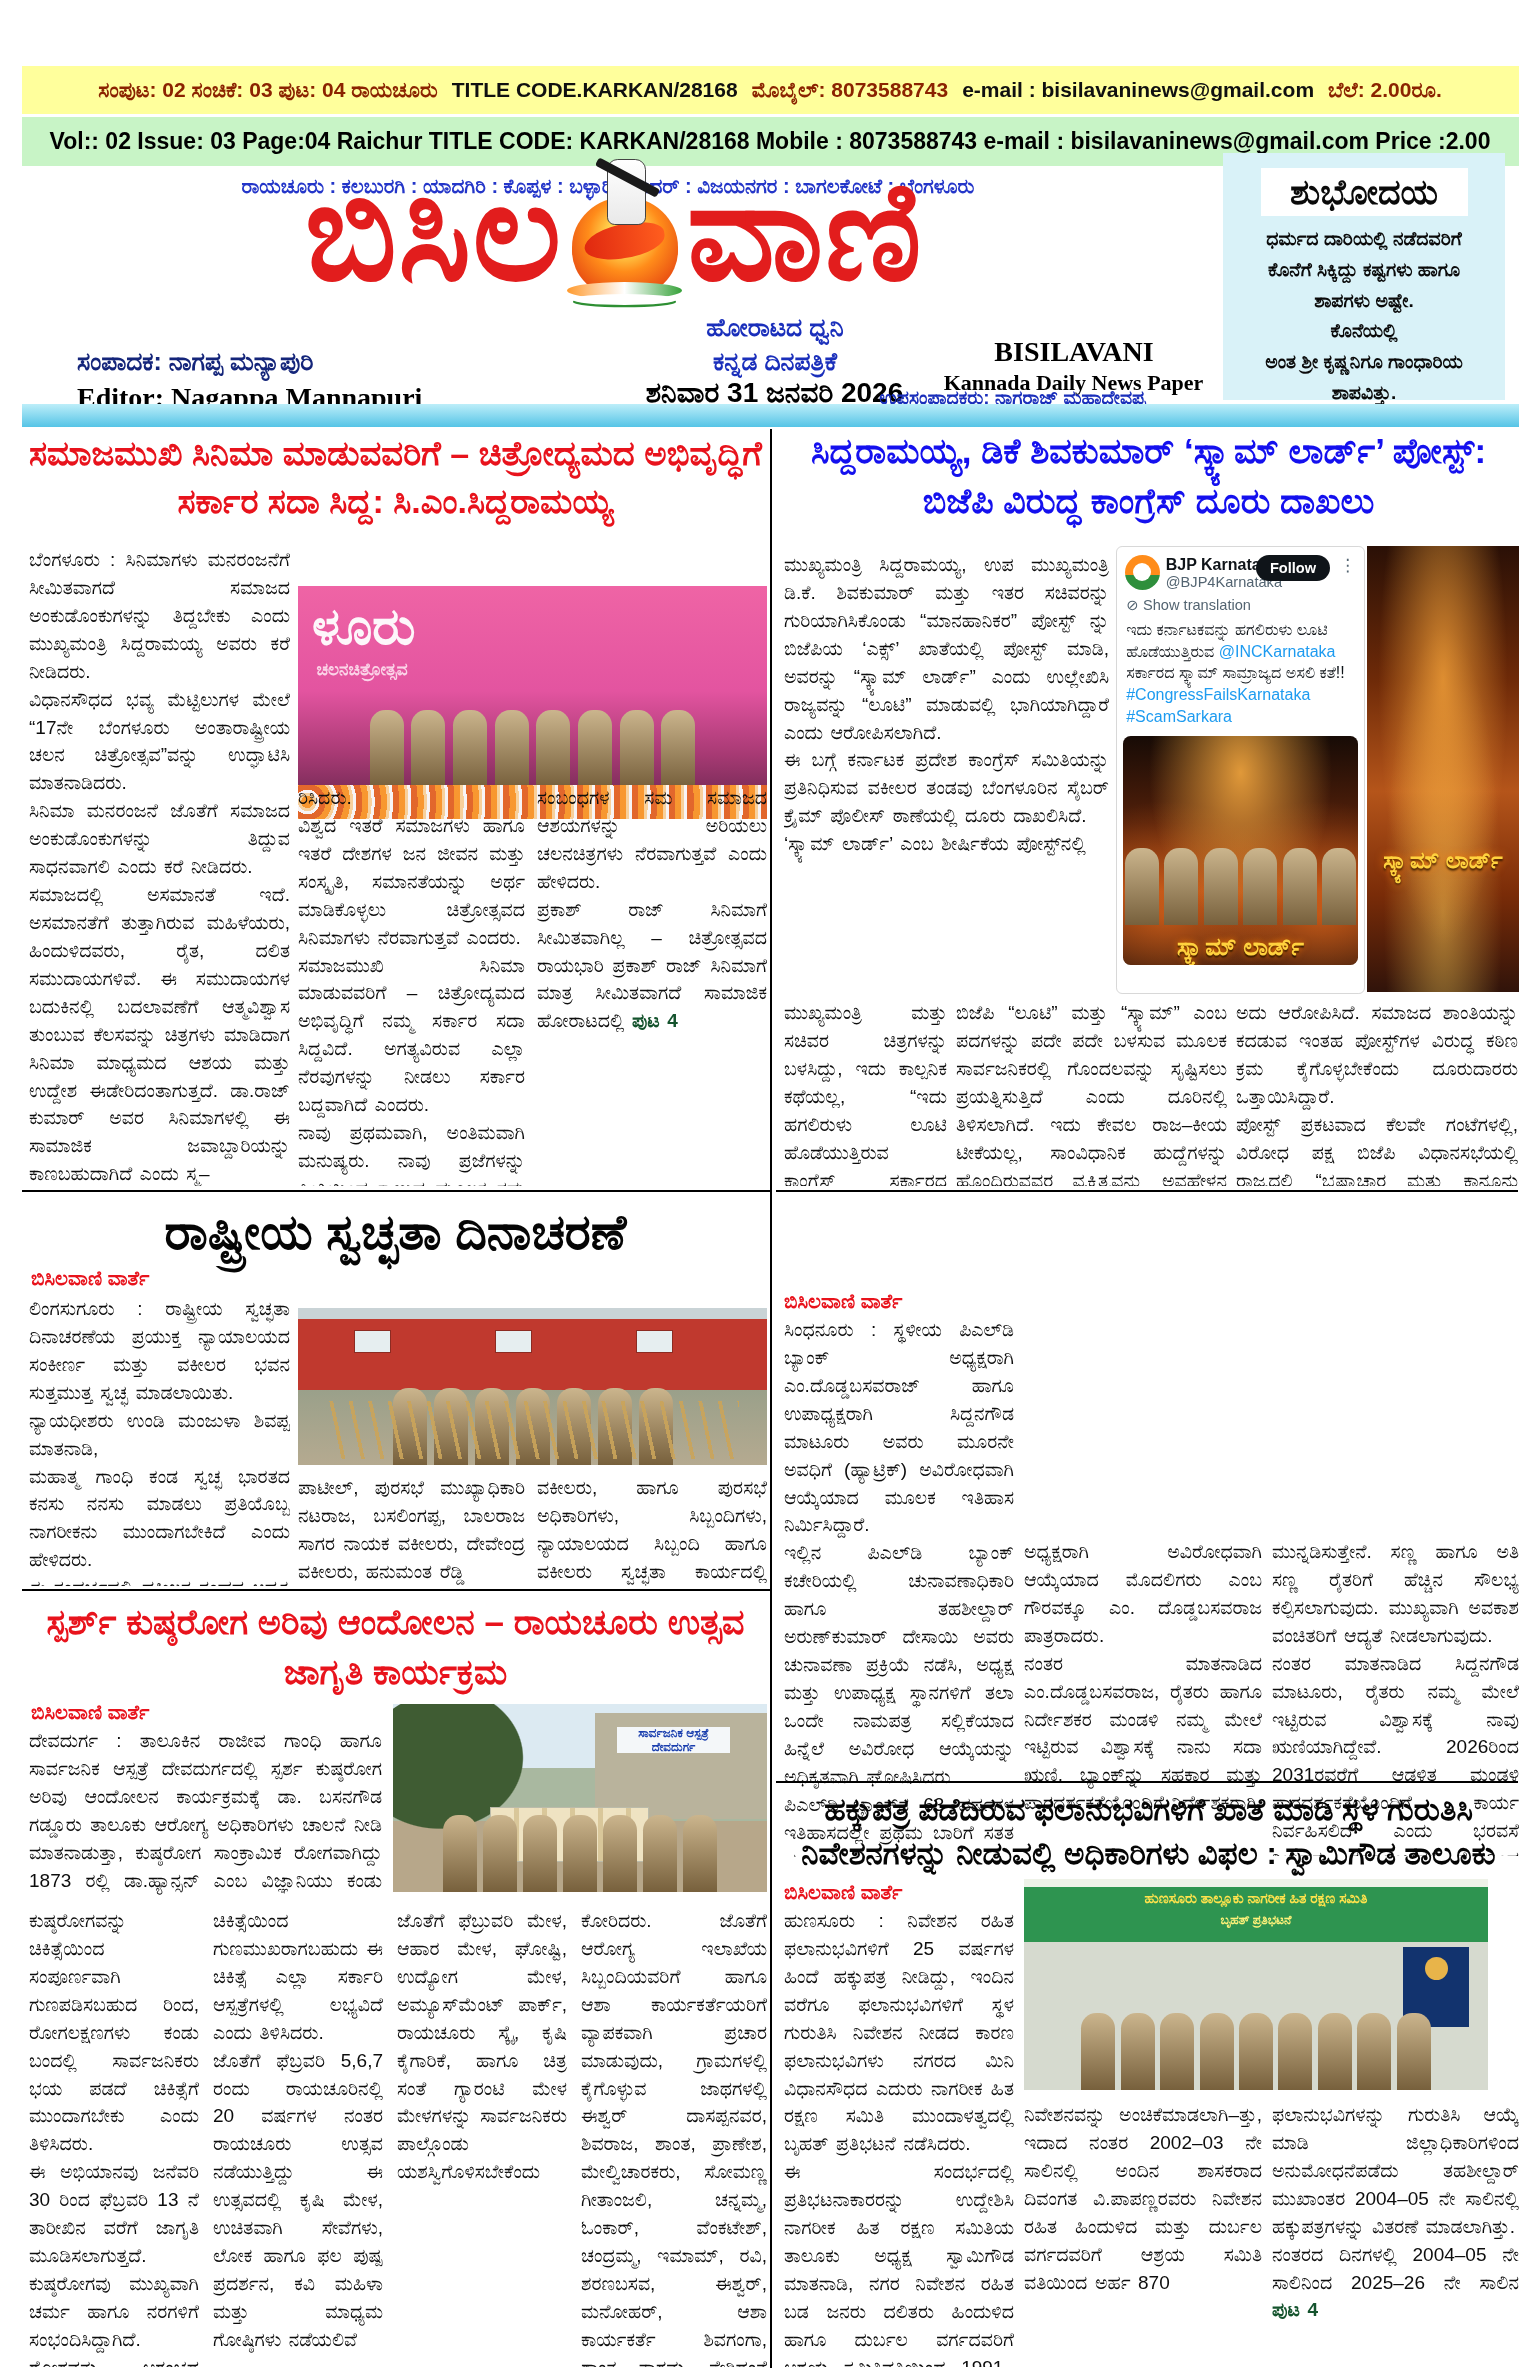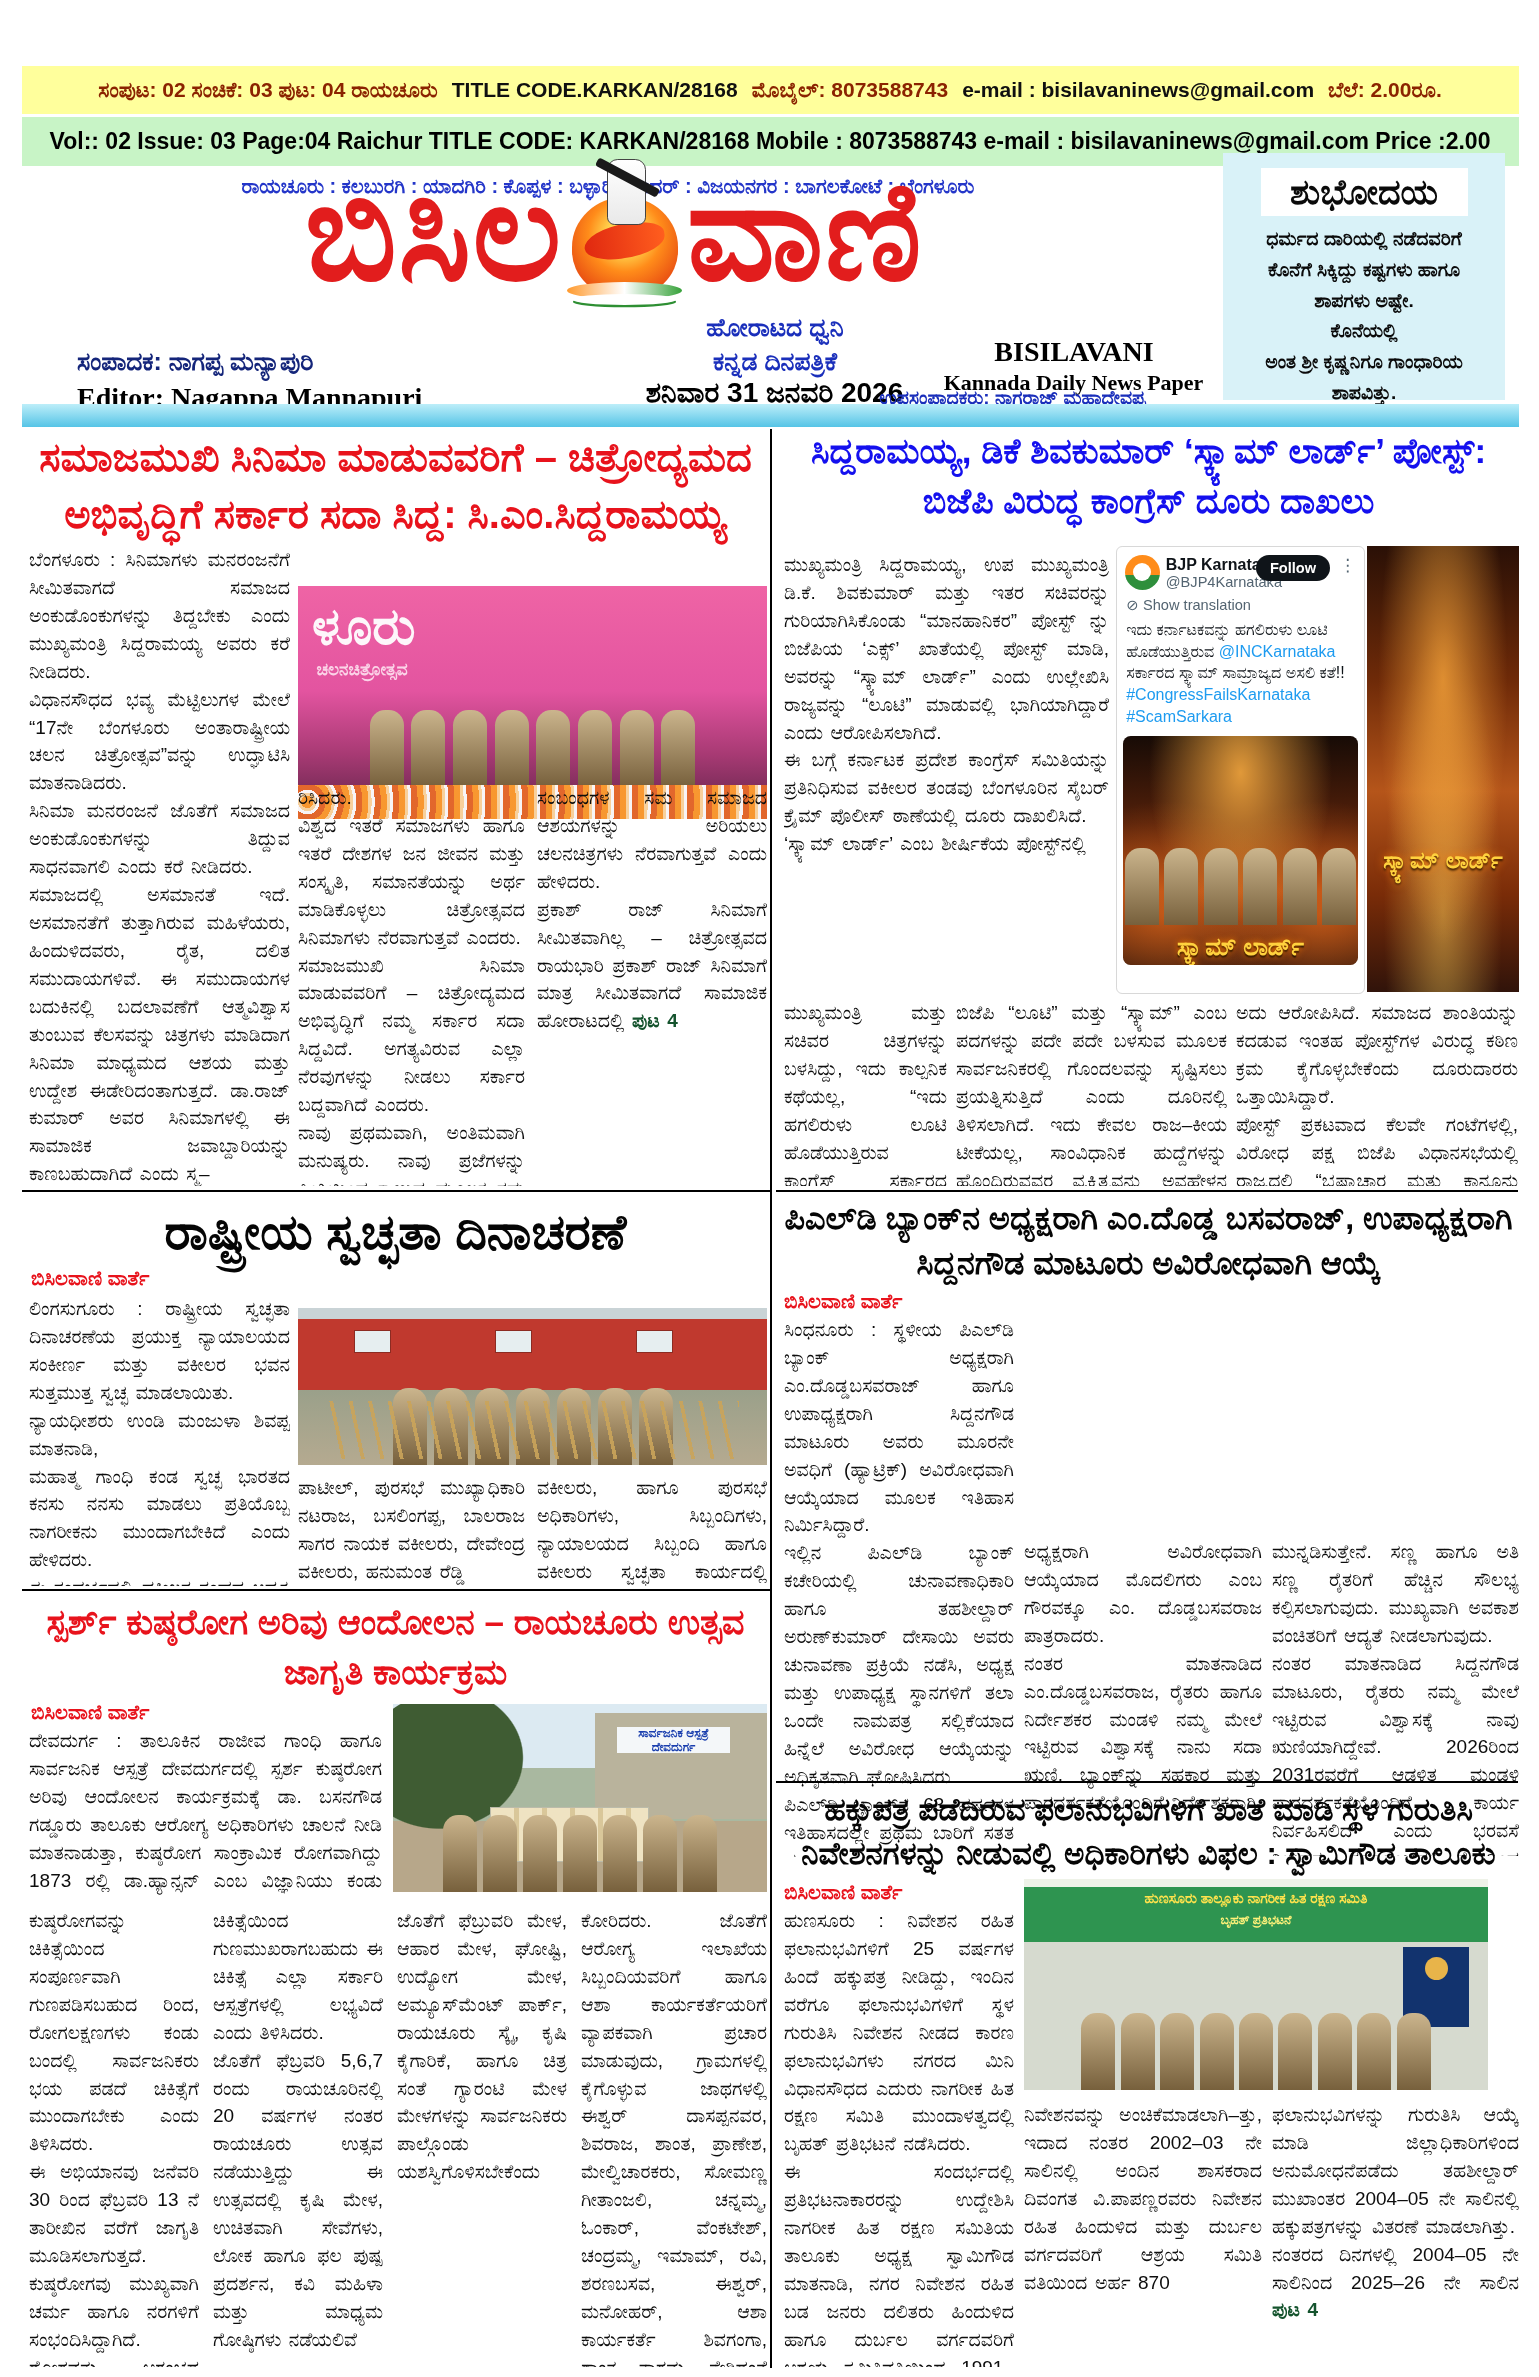--- a/index.html
+++ b/index.html
@@ -221,21 +221,21 @@
 ಕೊನೆಗೆ ಸಿಕ್ಕಿದ್ದು ಕಷ್ಟಗಳು ಹಾಗೂ
 ಶಾಪಗಳು ಅಷ್ಟೇ.
 ಕೊನೆಯಲ್ಲಿ
 ಅಂತ ಶ್ರೀ ಕೃಷ್ಣನಿಗೂ ಗಾಂಧಾರಿಯ
 ಶಾಪವಿತ್ತು.</div>
   </div>
 
   <div class="abs cyan-band"></div>
   <div class="abs vdiv"></div>
 
-  <div class="abs hl hl-red" style="left:23px;top:429px;width:745px;font-size:40px;">ಸಮಾಜಮುಖಿ ಸಿನಿಮಾ ಮಾಡುವವರಿಗೆ – ಚಿತ್ರೋದ್ಯಮದ ಅಭಿವೃದ್ಧಿಗೆ ಸರ್ಕಾರ ಸದಾ ಸಿದ್ದ: ಸಿ.ಎಂ.ಸಿದ್ದರಾಮಯ್ಯ</div>
+  <div class="abs hl hl-red" style="left:23px;top:429px;width:745px;font-size:34px;">ಸಮಾಜಮುಖಿ ಸಿನಿಮಾ ಮಾಡುವವರಿಗೆ – ಚಿತ್ರೋದ್ಯಮದ ಅಭಿವೃದ್ಧಿಗೆ ಸರ್ಕಾರ ಸದಾ ಸಿದ್ದ: ಸಿ.ಎಂ.ಸಿದ್ದರಾಮಯ್ಯ</div>
   <div class="abs body-txt just preline" style="left:29px;top:546px;width:261px;height:640px;overflow:hidden;">ಬೆಂಗಳೂರು : ಸಿನಿಮಾಗಳು ಮನರಂಜನೆಗೆ ಸೀಮಿತವಾಗದೆ ಸಮಾಜದ ಅಂಕುಡೊಂಕುಗಳನ್ನು ತಿದ್ದಬೇಕು ಎಂದು ಮುಖ್ಯಮಂತ್ರಿ ಸಿದ್ದರಾಮಯ್ಯ ಅವರು ಕರೆ ನೀಡಿದರು.
 ವಿಧಾನಸೌಧದ ಭವ್ಯ ಮೆಟ್ಟಿಲುಗಳ ಮೇಲೆ “17ನೇ ಬೆಂಗಳೂರು ಅಂತಾರಾಷ್ಟ್ರೀಯ ಚಲನ ಚಿತ್ರೋತ್ಸವ”ವನ್ನು ಉದ್ಘಾಟಿಸಿ ಮಾತನಾಡಿದರು.
 ಸಿನಿಮಾ ಮನರಂಜನೆ ಜೊತೆಗೆ ಸಮಾಜದ ಅಂಕುಡೊಂಕುಗಳನ್ನು ತಿದ್ದುವ ಸಾಧನವಾಗಲಿ ಎಂದು ಕರೆ ನೀಡಿದರು.
 ಸಮಾಜದಲ್ಲಿ ಅಸಮಾನತೆ ಇದೆ. ಅಸಮಾನತೆಗೆ ತುತ್ತಾಗಿರುವ ಮಹಿಳೆಯರು, ಹಿಂದುಳಿದವರು, ರೈತ, ದಲಿತ ಸಮುದಾಯಗಳಿವೆ. ಈ ಸಮುದಾಯಗಳ ಬದುಕಿನಲ್ಲಿ ಬದಲಾವಣೆಗೆ ಆತ್ಮವಿಶ್ವಾಸ ತುಂಬುವ ಕೆಲಸವನ್ನು ಚಿತ್ರಗಳು ಮಾಡಿದಾಗ ಸಿನಿಮಾ ಮಾಧ್ಯಮದ ಆಶಯ ಮತ್ತು ಉದ್ದೇಶ ಈಡೇರಿದಂತಾಗುತ್ತದೆ. ಡಾ.ರಾಜ್ ಕುಮಾರ್ ಅವರ ಸಿನಿಮಾಗಳಲ್ಲಿ ಈ ಸಾಮಾಜಿಕ ಜವಾಬ್ದಾರಿಯನ್ನು ಕಾಣಬಹುದಾಗಿದೆ ಎಂದು ಸ್ಮ–</div>
 
   <div class="abs photo photo-cinema">
     <span class="pc-title">ಳೂರು</span>
     <span class="pc-sub">ಚಲನಚಿತ್ರೋತ್ಸವ</span>
     <span class="pc-people">
       <span class="fig" style="--h:86px;--c:#2b2436"></span>
@@ -353,21 +353,20 @@
   </div>
 
   <div class="abs body-txt just preline" style="left:29px;top:1907px;width:170px;height:460px;overflow:hidden;">ಕುಷ್ಠರೋಗವನ್ನು ಚಿಕಿತ್ಸೆಯಿಂದ ಸಂಪೂರ್ಣವಾಗಿ ಗುಣಪಡಿಸಬಹುದ ರಿಂದ, ರೋಗಲಕ್ಷಣಗಳು ಕಂಡು ಬಂದಲ್ಲಿ ಸಾರ್ವಜನಿಕರು ಭಯ ಪಡದೆ ಚಿಕಿತ್ಸೆಗೆ ಮುಂದಾಗಬೇಕು ಎಂದು ತಿಳಿಸಿದರು.
 ಈ ಅಭಿಯಾನವು ಜನೆವರಿ 30 ರಿಂದ ಫೆಬ್ರವರಿ 13 ನೆ ತಾರೀಖಿನ ವರೆಗೆ ಜಾಗೃತಿ ಮೂಡಿಸಲಾಗುತ್ತದೆ. ಕುಷ್ಠರೋಗವು ಮುಖ್ಯವಾಗಿ ಚರ್ಮ ಹಾಗೂ ನರಗಳಿಗೆ ಸಂಭಂದಿಸಿದ್ದಾಗಿದೆ. ರೋಗವನ್ನು ಆರಂಭದ ಹಂತದಲ್ಲೇ ಪತ್ತೆ ಹಚ್ಚಿ ಚಿಕಿತ್ಸೆ ಕೊಡಿಸದಿದ್ದರೆ ಅಂಗವೈಕಲ್ಯ ಉಂಟಾಗುತ್ತದೆ.ಬಹುವಿಧ</div>
   <div class="abs body-txt just preline" style="left:213px;top:1907px;width:170px;height:460px;overflow:hidden;">ಚಿಕಿತ್ಸೆಯಿಂದ ಗುಣಮುಖರಾಗಬಹುದು ಈ ಚಿಕಿತ್ಸೆ ಎಲ್ಲಾ ಸರ್ಕಾರಿ ಆಸ್ಪತ್ರೆಗಳಲ್ಲಿ ಲಭ್ಯವಿದೆ ಎಂದು ತಿಳಿಸಿದರು.
 ಜೊತೆಗೆ ಫೆಬ್ರವರಿ 5,6,7 ರಂದು ರಾಯಚೂರಿನಲ್ಲಿ 20 ವರ್ಷಗಳ ನಂತರ ರಾಯಚೂರು ಉತ್ಸವ ನಡೆಯುತ್ತಿದ್ದು ಈ ಉತ್ಸವದಲ್ಲಿ ಕೃಷಿ ಮೇಳ, ಉಚಿತವಾಗಿ ಸೇವೆಗಳು, ಲೋಕ ಹಾಗೂ ಫಲ ಪುಷ್ಪ ಪ್ರದರ್ಶನ, ಕವಿ ಮಹಿಳಾ ಮತ್ತು ಮಾಧ್ಯಮ ಗೋಷ್ಠಿಗಳು ನಡೆಯಲಿವೆ</div>
   <div class="abs body-txt just preline" style="left:397px;top:1907px;width:170px;height:460px;overflow:hidden;">ಜೊತೆಗೆ ಫೆಬ್ರುವರಿ ಮೇಳ, ಆಹಾರ ಮೇಳ, ಘೋಷ್ಟಿ, ಉದ್ಯೋಗ ಮೇಳ, ಅಮ್ಯೂಸ್‌ಮೆಂಟ್ ಪಾರ್ಕ್, ರಾಯಚೂರು ಸ್ಕೈ, ಕೃಷಿ ಕೈಗಾರಿಕೆ, ಹಾಗೂ ಚಿತ್ರ ಸಂತೆ ಗ್ಯಾರಂಟಿ ಮೇಳ ಮೇಳಗಳನ್ನು ಸಾರ್ವಜನಿಕರು ಪಾಲ್ಗೊಂಡು ಯಶಸ್ವಿಗೊಳಿಸಬೇಕೆಂದು</div>
   <div class="abs body-txt just preline" style="left:581px;top:1907px;width:186px;height:460px;overflow:hidden;">ಕೋರಿದರು. ಜೊತೆಗೆ ಆರೋಗ್ಯ ಇಲಾಖೆಯ ಸಿಬ್ಬಂದಿಯವರಿಗೆ ಹಾಗೂ ಆಶಾ ಕಾರ್ಯಕರ್ತೆಯರಿಗೆ ವ್ಯಾಪಕವಾಗಿ ಪ್ರಚಾರ ಮಾಡುವುದು, ಗ್ರಾಮಗಳಲ್ಲಿ ಕೈಗೊಳ್ಳುವ ಜಾಥಗಳಲ್ಲಿ ಈಶ್ವರ್ ದಾಸಪ್ಪನವರ, ಶಿವರಾಜ, ಶಾಂತ, ಪ್ರಾಣೇಶ, ಮೇಲ್ವಿಚಾರಕರು, ಸೋಮಣ್ಣ ಗೀತಾಂಜಲಿ, ಚನ್ನಮ್ಮ, ಓಂಕಾರ್, ವೆಂಕಟೇಶ್, ಚಂದ್ರಮ್ಮ, ಇಮಾಮ್, ರವಿ, ಶರಣಬಸವ, ಈಶ್ವರ್, ಮನೋಹರ್, ಆಶಾ ಕಾರ್ಯಕರ್ತೆ ಶಿವಗಂಗಾ, ಶಾಂತ, ನಾಗಮ್ಮ, ಸೇರಿದಂತೆ ಇತರರು ಹಾಜರಿದ್ದರು.</div>
 
   <div class="abs rule" style="left:776px;top:1190px;width:742px;height:2.3px;"></div>
-  <div class="abs hl hl-black" style="left:778px;top:1196px;width:741px;font-size:32px;">ಪಿಎಲ್‌ಡಿ ಬ್ಯಾಂಕ್‌ನ ಅಧ್ಯಕ್ಷರಾಗಿ ಎಂ.ದೊಡ್ಡ ಬಸವರಾಜ್, ಉಪಾಧ್ಯಕ್ಷರಾಗಿ ಸಿದ್ದನಗೌಡ ಮಾಟೂರು ಅವಿರೋಧವಾಗಿ ಆಯ್ಕೆ</div>
   <div class="abs byline" style="left:784px;top:1290px;">ಬಿಸಿಲವಾಣಿ ವಾರ್ತೆ</div>
   <div class="abs body-txt just preline" style="left:784px;top:1316px;width:230px;height:541px;overflow:hidden;">ಸಿಂಧನೂರು : ಸ್ಥಳೀಯ ಪಿಎಲ್‌ಡಿ ಬ್ಯಾಂಕ್ ಅಧ್ಯಕ್ಷರಾಗಿ ಎಂ.ದೊಡ್ಡಬಸವರಾಜ್ ಹಾಗೂ ಉಪಾಧ್ಯಕ್ಷರಾಗಿ ಸಿದ್ದನಗೌಡ ಮಾಟೂರು ಅವರು ಮೂರನೇ ಅವಧಿಗೆ (ಹ್ಯಾಟ್ರಿಕ್) ಅವಿರೋಧವಾಗಿ ಆಯ್ಕೆಯಾದ ಮೂಲಕ ಇತಿಹಾಸ ನಿರ್ಮಿಸಿದ್ದಾರೆ.
 ಇಲ್ಲಿನ ಪಿಎಲ್‌ಡಿ ಬ್ಯಾಂಕ್ ಕಚೇರಿಯಲ್ಲಿ ಚುನಾವಣಾಧಿಕಾರಿ ಹಾಗೂ ತಹಶೀಲ್ದಾರ್ ಅರುಣ್‌ಕುಮಾರ್ ದೇಸಾಯಿ ಅವರು ಚುನಾವಣಾ ಪ್ರಕ್ರಿಯೆ ನಡೆಸಿ, ಅಧ್ಯಕ್ಷ ಮತ್ತು ಉಪಾಧ್ಯಕ್ಷ ಸ್ಥಾನಗಳಿಗೆ ತಲಾ ಒಂದೇ ನಾಮಪತ್ರ ಸಲ್ಲಿಕೆಯಾದ ಹಿನ್ನೆಲೆ ಅವಿರೋಧ ಆಯ್ಕೆಯನ್ನು ಅಧಿಕೃತವಾಗಿ ಘೋಷಿಸಿದರು.
 ಪಿಎಲ್‌ಡಿ ಬ್ಯಾಂಕ್‌ನ 63 ವರ್ಷಗಳ ಇತಿಹಾಸದಲ್ಲೇ ಪ್ರಥಮ ಬಾರಿಗೆ ಸತತ ಮೂರನೇ ಅವಧಿಗೆ ಮತ್ತು</div>
 
 
   <div class="abs body-txt just preline" style="left:1024px;top:1538px;width:238px;height:318px;overflow:hidden;">ಅಧ್ಯಕ್ಷರಾಗಿ ಅವಿರೋಧವಾಗಿ ಆಯ್ಕೆಯಾದ ಮೊದಲಿಗರು ಎಂಬ ಗೌರವಕ್ಕೂ ಎಂ. ದೊಡ್ಡಬಸವರಾಜ ಪಾತ್ರರಾದರು.
 ನಂತರ ಮಾತನಾಡಿದ ಎಂ.ದೊಡ್ಡಬಸವರಾಜ, ರೈತರು ಹಾಗೂ ನಿರ್ದೇಶಕರ ಮಂಡಳಿ ನಮ್ಮ ಮೇಲೆ ಇಟ್ಟಿರುವ ವಿಶ್ವಾಸಕ್ಕೆ ನಾನು ಸದಾ ಋಣಿ. ಬ್ಯಾಂಕ್‌ನ್ನು ಸಹಕಾರ ಮತ್ತು ಪಾರದರ್ಶಕತೆಯೊಂದಿಗೆ ನಿರ್ದೇಶಕರಾಗಿ</div>
   <div class="abs body-txt just preline" style="left:1272px;top:1538px;width:247px;height:318px;overflow:hidden;"><span>ಮುನ್ನಡಿಸುತ್ತೇನೆ. ಸಣ್ಣ ಹಾಗೂ ಅತಿ ಸಣ್ಣ ರೈತರಿಗೆ ಹೆಚ್ಚಿನ ಸೌಲಭ್ಯ ಕಲ್ಪಿಸಲಾಗುವುದು. ಮುಖ್ಯವಾಗಿ ಅವಕಾಶ ವಂಚಿತರಿಗೆ ಆದ್ಯತೆ ನೀಡಲಾಗುವುದು.
 ನಂತರ ಮಾತನಾಡಿದ ಸಿದ್ದನಗೌಡ ಮಾಟೂರು, ರೈತರು ನಮ್ಮ ಮೇಲೆ ಇಟ್ಟಿರುವ ವಿಶ್ವಾಸಕ್ಕೆ ನಾವು ಋಣಿಯಾಗಿದ್ದೇವೆ. 2026ರಿಂದ 2031ರವರೆಗೆ ಆಡಳಿತ ಮಂಡಳಿ ಪಾರದರ್ಶಕತೆಯೊಂದಿಗೆ ಕಾರ್ಯ ನಿರ್ವಹಿಸಲಿದೆ ಎಂದು ಭರವಸೆ ನೀಡಿದರು. ಸಮಾರಂಭದಲ್ಲಿ ಕ್ಷೇತ್ರದಿಂದ ನಿರ್ದೇಶಕರಾಗಿ ಕೆ.ಕೆ– </span></div>

